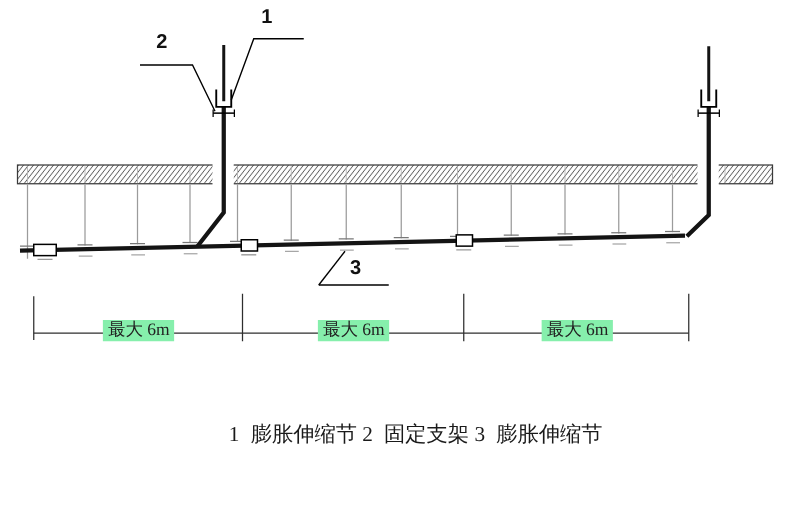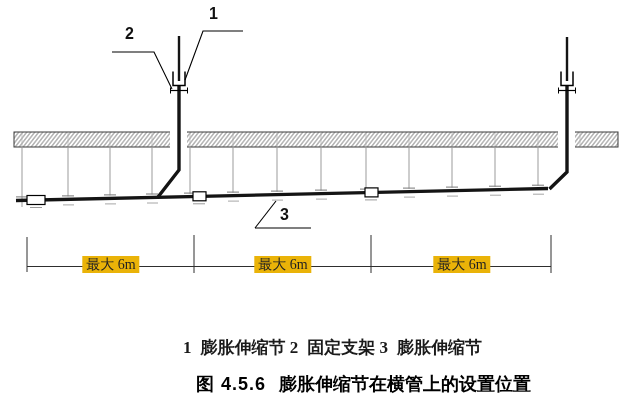--- a/index.html
+++ b/index.html
@@ -18,33 +18,33 @@
     font-size:16px;
     line-height:1;
     color:#111;
   }
   .dim-label {
     position:absolute;
     transform:translateX(-50%);
     font-size:14px;
     line-height:17px;
     white-space:nowrap;
-    background:#eab308;
+    background:#86efac;
     padding:0 4px;
     color:#222;
   }
   .legend-row {
     position:absolute;
     left:183px; top:337px;
     font-size:17px;
     line-height:21px;
     white-space:nowrap;
     color:#1a1a1a;
   }
-  .legend-item { display:inline-block;font-weight:bold; }
+  .legend-item { display:inline-block; }
   .legend-item + .legend-item { }
   .legend-num { margin-right:9px; }
   .fig-caption {
     position:absolute;
     left:196px; top:373px;
     font-family:"Liberation Sans", sans-serif;
     font-weight:bold;
     font-size:18px;
     line-height:23px;
     white-space:nowrap;
@@ -197,17 +197,14 @@
       <span class="legend-num">1</span><span>膨胀伸缩节</span>
     </span>
     <span class="legend-item">
       <span class="legend-num">2</span><span>固定支架</span>
     </span>
     <span class="legend-item">
       <span class="legend-num">3</span><span>膨胀伸缩节</span>
     </span>
   </div>
 
-  <div class="fig-caption">
-    <span class="fig-no">图 4.5.6</span><span>膨胀伸缩节在横管上的设置位置</span>
-  </div>
 
 </div>
 
 </body></html>

